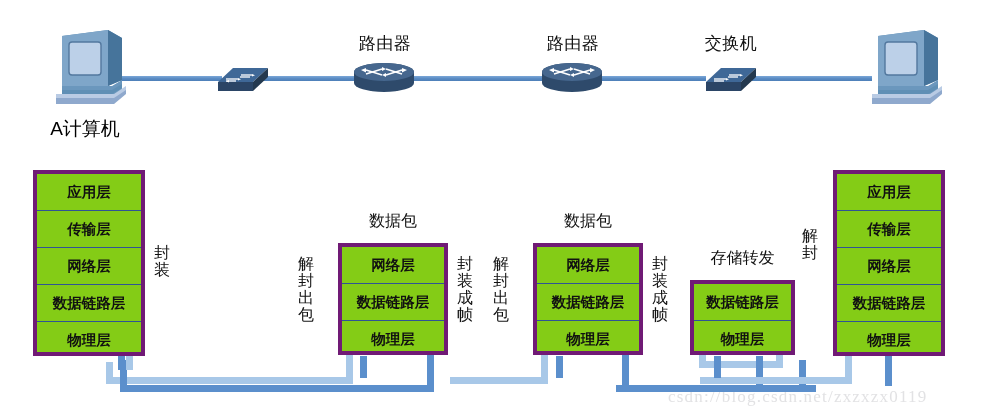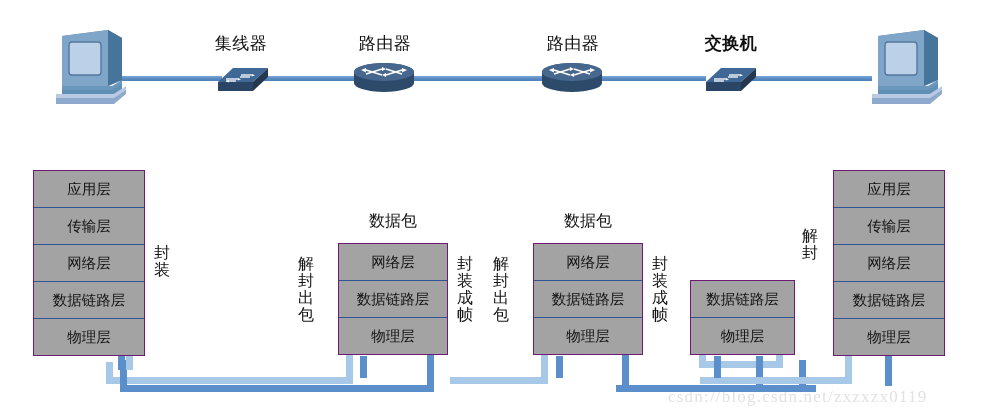--- a/index.html
+++ b/index.html
@@ -32,24 +32,25 @@
   .link{
     position:absolute;
     height:5px;
     background:linear-gradient(to bottom,#7ba7d7 0%,#5b8cc4 50%,#4d7fb8 100%);
   }
   .devicon{position:absolute;}
 
   
   .stack{
     position:absolute;
-    border:1px solid #701a75;
-    background:#a3a3a3;
+    border:4px solid #701a75;
+    background:#84cc16;
     box-sizing:border-box;
     z-index:5;
+    font-weight:bold;
   }
   .stack .row{
     border-bottom:1px solid #2f5496;
     box-sizing:border-box;
     display:flex;
     align-items:center;
     justify-content:center;
     font-size:14.5px;
     color:#111111;
     white-space:nowrap;
@@ -113,22 +114,22 @@
       <polygon points="10,8 56,2 70,10 70,52 56,58 10,58" fill="#5f8fb5"></polygon>
       <polygon points="56,2 70,10 70,52 56,58" fill="#46749b"></polygon>
       <polygon points="10,8 56,2 56,58 10,58" fill="#7fa6c9"></polygon>
       <rect x="17" y="14" width="32" height="33" rx="3" fill="#bcd0e8" stroke="#53789e" stroke-width="1.4"></rect>
       <polygon points="10,58 60,58 70,52 70,62 60,68 10,68" fill="#6b97bd"></polygon>
       <polygon points="10,62 60,62 70,56 70,60 60,66 10,66" fill="#5f8fb5"></polygon>
       <polygon points="4,66 62,66 74,58 74,64 62,74 4,74" fill="#b9cbe4"></polygon>
       <polygon points="4,70 62,70 74,62 74,66 62,76 4,76" fill="#8fa9cd"></polygon>
     </svg>
   </div>
-
-  <div class="dev-label" style="left:186px;top:32px;width:110px;">集线器</div>
+  <div class="host-label" style="left:20px;top:116px;width:130px;">A计算机</div>
+
   <div class="devicon" style="left:216px;top:62px;">
     <svg width="54" height="34" viewBox="0 0 54 34" xmlns="http://www.w3.org/2000/svg">
       <polygon points="2,20 17,6 52,6 37,20" fill="#3f6897"></polygon>
       <polygon points="2,20 37,20 37,29 2,29" fill="#2b4566"></polygon>
       <polygon points="37,20 52,6 52,15 37,29" fill="#24394f"></polygon>
       <g stroke="#ffffff" stroke-width="1.3" fill="none">
         <path d="M10,17 L22,17"></path>
           <path d="M20,19 L10,19"></path>
         <path d="M25,13 L36,13"></path>
           <path d="M34,15 L24,15"></path>
@@ -168,21 +169,21 @@
         <path d="M14,10 L30,15"></path>
           <path d="M34,15 L50,10"></path>
       </g>
       <polygon points="50,8 55,10 50,12.5" fill="#ffffff"></polygon>
       <polygon points="14,8 9,10 14,12.5" fill="#ffffff"></polygon>
       <polygon points="30,7 34,9 30,11" fill="#ffffff"></polygon>
       <polygon points="34,13 30,15 34,17" fill="#ffffff"></polygon>
     </svg>
   </div>
 
-  <div class="dev-label" style="left:676px;top:32px;width:110px;font-weight:bold;">交换机</div>
+  <div class="dev-label" style="left:676px;top:32px;width:110px;">交换机</div>
   <div class="devicon" style="left:704px;top:62px;">
     <svg width="54" height="34" viewBox="0 0 54 34" xmlns="http://www.w3.org/2000/svg">
       <polygon points="2,20 17,6 52,6 37,20" fill="#3f6897"></polygon>
       <polygon points="2,20 37,20 37,29 2,29" fill="#2b4566"></polygon>
       <polygon points="37,20 52,6 52,15 37,29" fill="#24394f"></polygon>
       <g stroke="#ffffff" stroke-width="1.3" fill="none">
         <path d="M10,17 L22,17"></path>
           <path d="M20,19 L10,19"></path>
         <path d="M25,13 L36,13"></path>
           <path d="M34,15 L24,15"></path>
@@ -290,20 +291,21 @@
     <span>出</span>
     <span>包</span>
   </div>
   <div class="vlabel" style="left:650px;top:256px;">
     <span>封</span>
     <span>装</span>
     <span>成</span>
     <span>帧</span>
   </div>
 
+  <div class="stack-title" style="left:690px;top:248px;width:105px;">存储转发</div>
   <div class="stack" style="left:690px;top:280px;width:105px;height:75px;">
     <div class="row" style="height:37px;">数据链路层</div>
     <div class="row" style="height:37px;">物理层</div>
   </div>
 
   <div class="stack" style="left:833px;top:170px;width:112px;height:186px;">
     <div class="row" style="height:37px;">应用层</div>
     <div class="row" style="height:37px;">传输层</div>
     <div class="row" style="height:37px;">网络层</div>
     <div class="row" style="height:37px;">数据链路层</div>

